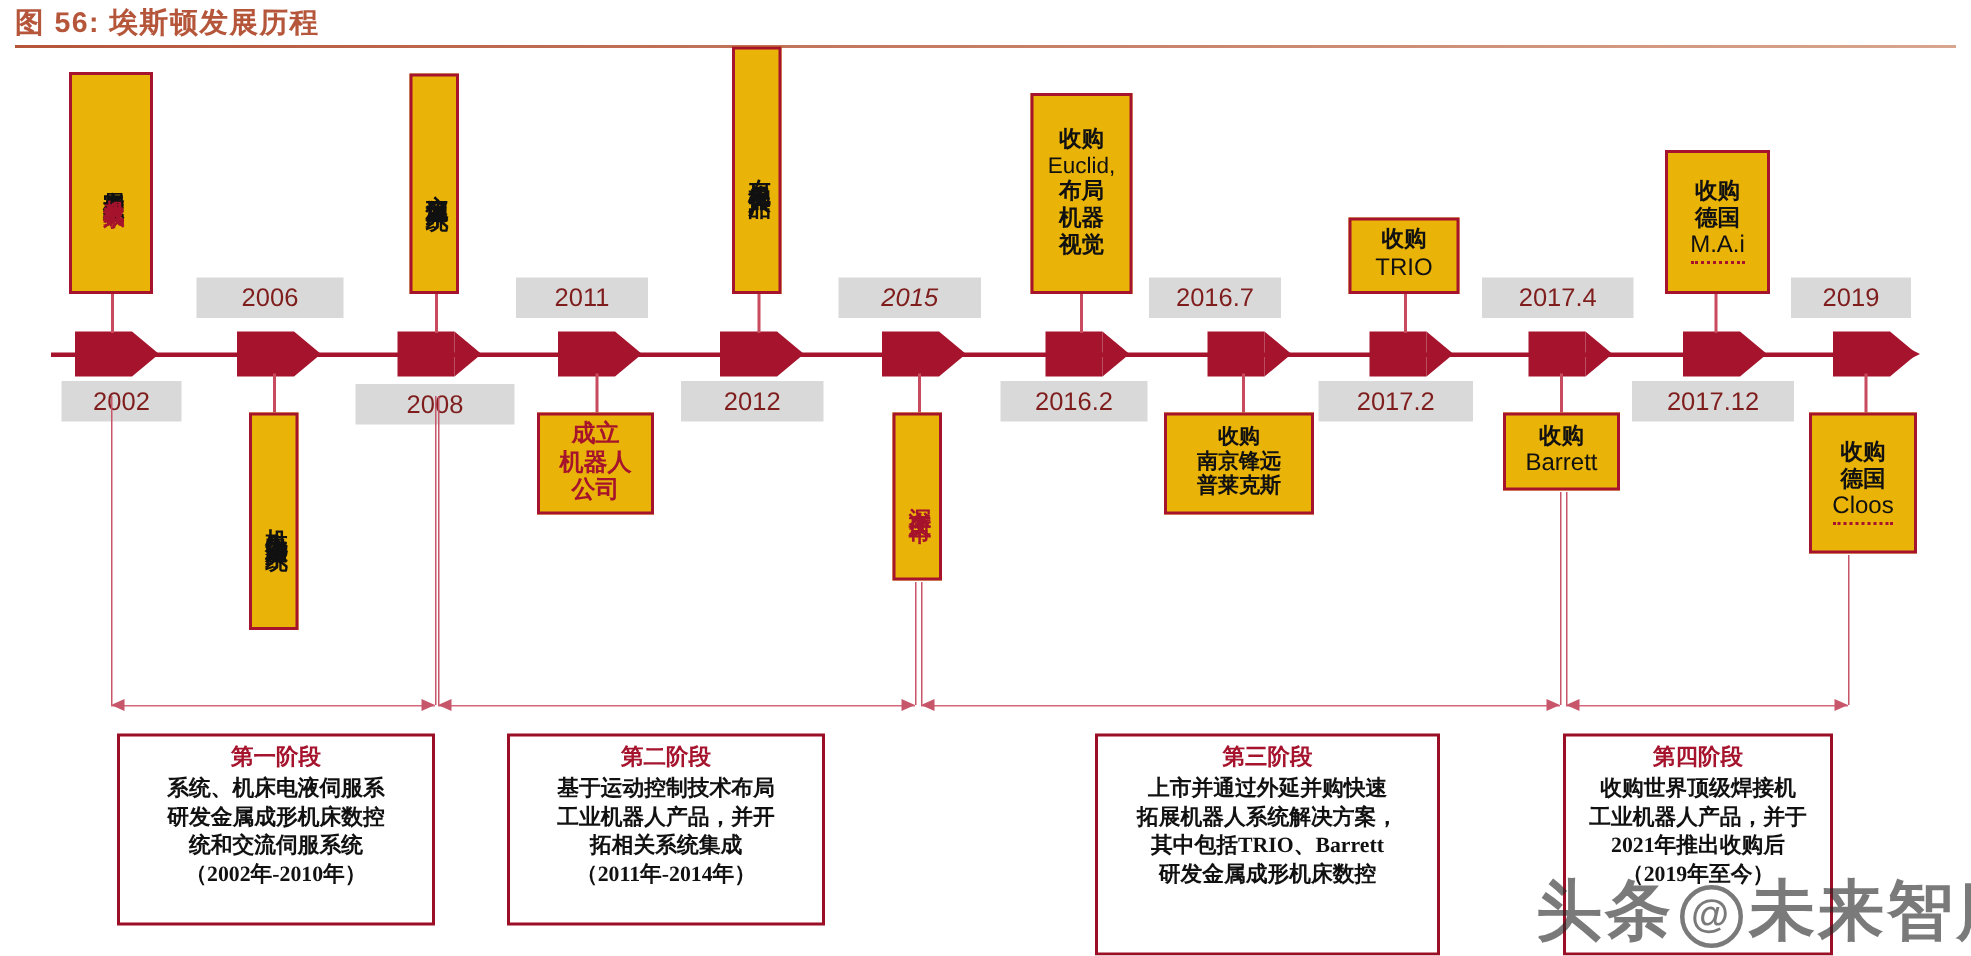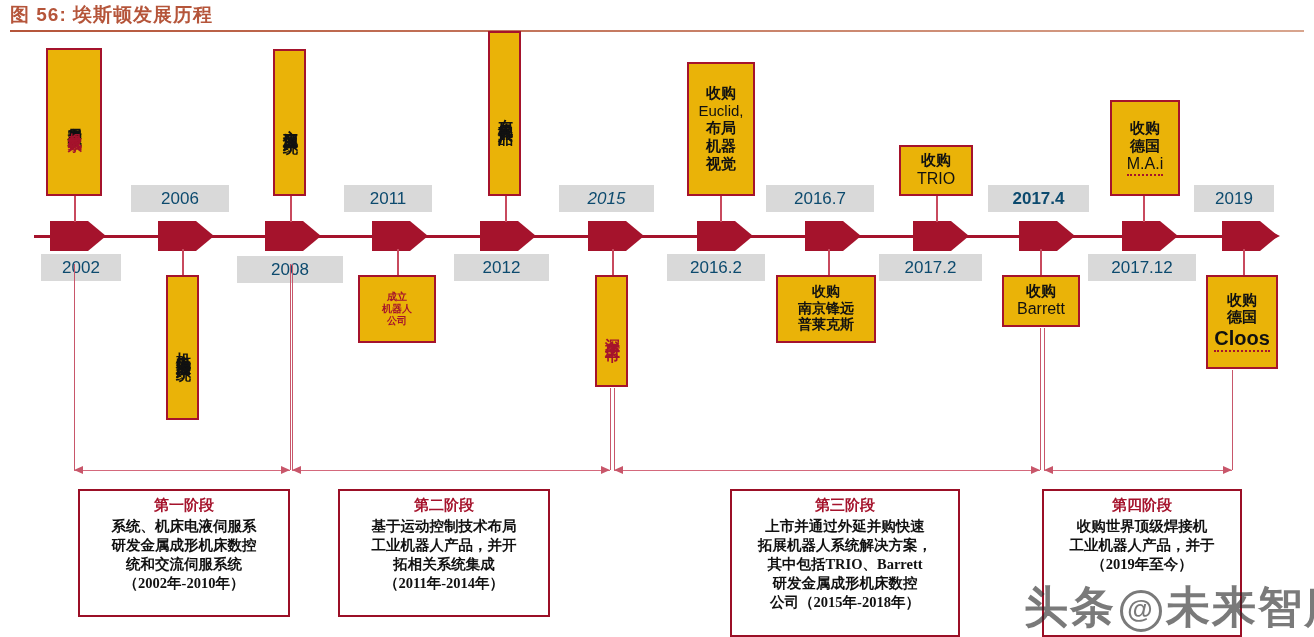--- a/index.html
+++ b/index.html
@@ -43,21 +43,21 @@
   .chevron .tip{
     position:absolute;left:38px;top:0;width:0;height:0;
     border-top:15px solid transparent;
     border-bottom:15px solid transparent;
     border-left:18px solid #a5132c;
   }
   
   .year-chip{
     position:absolute;
     background:#d9d9d9;
-    color:#0c4a6e;
+    color:#7f1d1d;
     font-size:17px;
     text-align:center;
     line-height:27px;
     height:27px;
     white-space:nowrap;
   }
   
   .event-box{
     position:absolute;
     border:2px solid #a5132c;
@@ -208,23 +208,23 @@
     <div class="tip"></div>
   </div>
 
 <div class="year-chip" style="left:41px;top:254px;width:80px;">2002</div>
 <div class="year-chip" style="left:131px;top:185px;width:98px;">2006</div>
 <div class="year-chip" style="left:237px;top:256px;width:106px;">2008</div>
 <div class="year-chip" style="left:344px;top:185px;width:88px;">2011</div>
 <div class="year-chip" style="left:454px;top:254px;width:95px;">2012</div>
 <div class="year-chip" style="left:559px;top:185px;width:95px;font-style:italic;">2015</div>
 <div class="year-chip" style="left:667px;top:254px;width:98px;">2016.2</div>
-<div class="year-chip" style="left:766px;top:185px;width:108px;">2016.7</div>
+<div class="year-chip" style="left:766px;top:185px;width:88px;">2016.7</div>
 <div class="year-chip" style="left:879px;top:254px;width:103px;">2017.2</div>
-<div class="year-chip" style="left:988px;top:185px;width:101px;font-weight:bold;">2017.4</div>
+<div class="year-chip" style="left:988px;top:185px;width:101px;">2017.4</div>
 <div class="year-chip" style="left:1088px;top:254px;width:108px;">2017.12</div>
 <div class="year-chip" style="left:1194px;top:185px;width:80px;">2019</div>
 
 <div class="connector" style="left:74px;top:196px;height:26px;"></div>
 <div class="connector" style="left:182px;top:249px;height:26px;"></div>
 <div class="connector" style="left:290px;top:196px;height:26px;"></div>
 <div class="connector" style="left:397px;top:249px;height:26px;"></div>
 <div class="connector" style="left:505px;top:196px;height:26px;"></div>
 <div class="connector" style="left:612px;top:249px;height:26px;"></div>
 <div class="connector" style="left:720px;top:196px;height:26px;"></div>
@@ -236,21 +236,21 @@
 
 <div class="event-box vertical two-col" style="left:46px;top:48px;width:56px;height:148px;flex-direction:row;font-size:14px;">
   <span style="display:block;">家属形床控统</span>
   <span style="display:block;color:#a5132c;">起金成机数系</span>
 </div>
 
 <div class="event-box vertical" style="left:166px;top:275px;width:33px;height:145px;font-size:15px;">机床电液伺服系统</div>
 
 <div class="event-box vertical" style="left:273px;top:49px;width:33px;height:147px;font-size:15px;">交流伺服系统</div>
 
-<div class="event-box horizontal red-text" style="left:358px;top:275px;width:78px;height:68px;flex-direction:column;font-size:10px;">
+<div class="event-box horizontal red-text" style="left:358px;top:275px;width:78px;height:68px;flex-direction:column;font-size:16px;">
   <span>成立</span>
   <span>机器人</span>
   <span>公司</span>
 </div>
 
 <div class="event-box vertical" style="left:488px;top:31px;width:33px;height:165px;font-size:15px;">布局机器人产品</div>
 
 <div class="event-box vertical red-text" style="left:595px;top:275px;width:33px;height:112px;font-size:15px;">深交所上市</div>
 
 <div class="event-box horizontal" style="left:687px;top:62px;width:68px;height:134px;flex-direction:column;font-size:15px;">
@@ -279,21 +279,21 @@
 
 <div class="event-box horizontal" style="left:1110px;top:100px;width:70px;height:96px;flex-direction:column;font-size:15px;">
   <span>收购</span>
   <span>德国</span>
   <span style="font-family:'Liberation Sans',sans-serif;font-weight:normal;font-size:16px;border-bottom:2px dotted #a5132c;">M.A.i</span>
 </div>
 
 <div class="event-box horizontal" style="left:1206px;top:275px;width:72px;height:94px;flex-direction:column;font-size:15px;">
   <span>收购</span>
   <span>德国</span>
-  <span style="font-family:'Liberation Sans',sans-serif;font-weight:bold;font-size:20px;border-bottom:2px dotted #a5132c;">Cloos</span>
+  <span style="font-family:'Liberation Sans',sans-serif;font-weight:normal;font-size:16px;border-bottom:2px dotted #a5132c;">Cloos</span>
 </div>
 
 <div class="phase-drop" style="left:74px;top:264px;height:206px;"></div>
 <div class="phase-drop" style="left:290px;top:264px;height:206px;"></div>
 <div class="phase-drop" style="left:292px;top:264px;height:206px;"></div>
 <div class="phase-drop" style="left:610px;top:388px;height:82px;"></div>
 <div class="phase-drop" style="left:614px;top:388px;height:82px;"></div>
 <div class="phase-drop" style="left:1040px;top:328px;height:142px;"></div>
 <div class="phase-drop" style="left:1044px;top:328px;height:142px;"></div>
 <div class="phase-drop" style="left:1232px;top:370px;height:100px;"></div>
@@ -330,25 +330,25 @@
   <span class="phase-line">拓相关系统集成</span>
   <span class="phase-line">（2011年-2014年）</span>
 </div>
 
 <div class="phase-box" style="left:730px;top:489px;width:230px;height:148px;">
   <span class="phase-title">第三阶段</span>
   <span class="phase-line">上市并通过外延并购快速</span>
   <span class="phase-line">拓展机器人系统解决方案，</span>
   <span class="phase-line">其中包括TRIO、Barrett</span>
   <span class="phase-line">研发金属成形机床数控</span>
-  <span class="phase-line">公司（2015年-2018年）</span>
-</div>
-
-<div class="phase-box" style="left:1042px;top:489px;width:200px;height:148px;">
+</div>
+
+<div class="phase-box" style="left:1042px;top:489px;width:180px;height:148px;">
   <span class="phase-title">第四阶段</span>
   <span class="phase-line">收购世界顶级焊接机</span>
   <span class="phase-line">工业机器人产品，并于</span>
+  <span class="phase-line">2021年推出收购后</span>
   <span class="phase-line">（2019年至今）</span>
 </div>
 
 <div id="watermark">
   <span>头条</span><span class="wm-c">@</span><span>未来智库</span>
 </div>
 
 </body></html>

